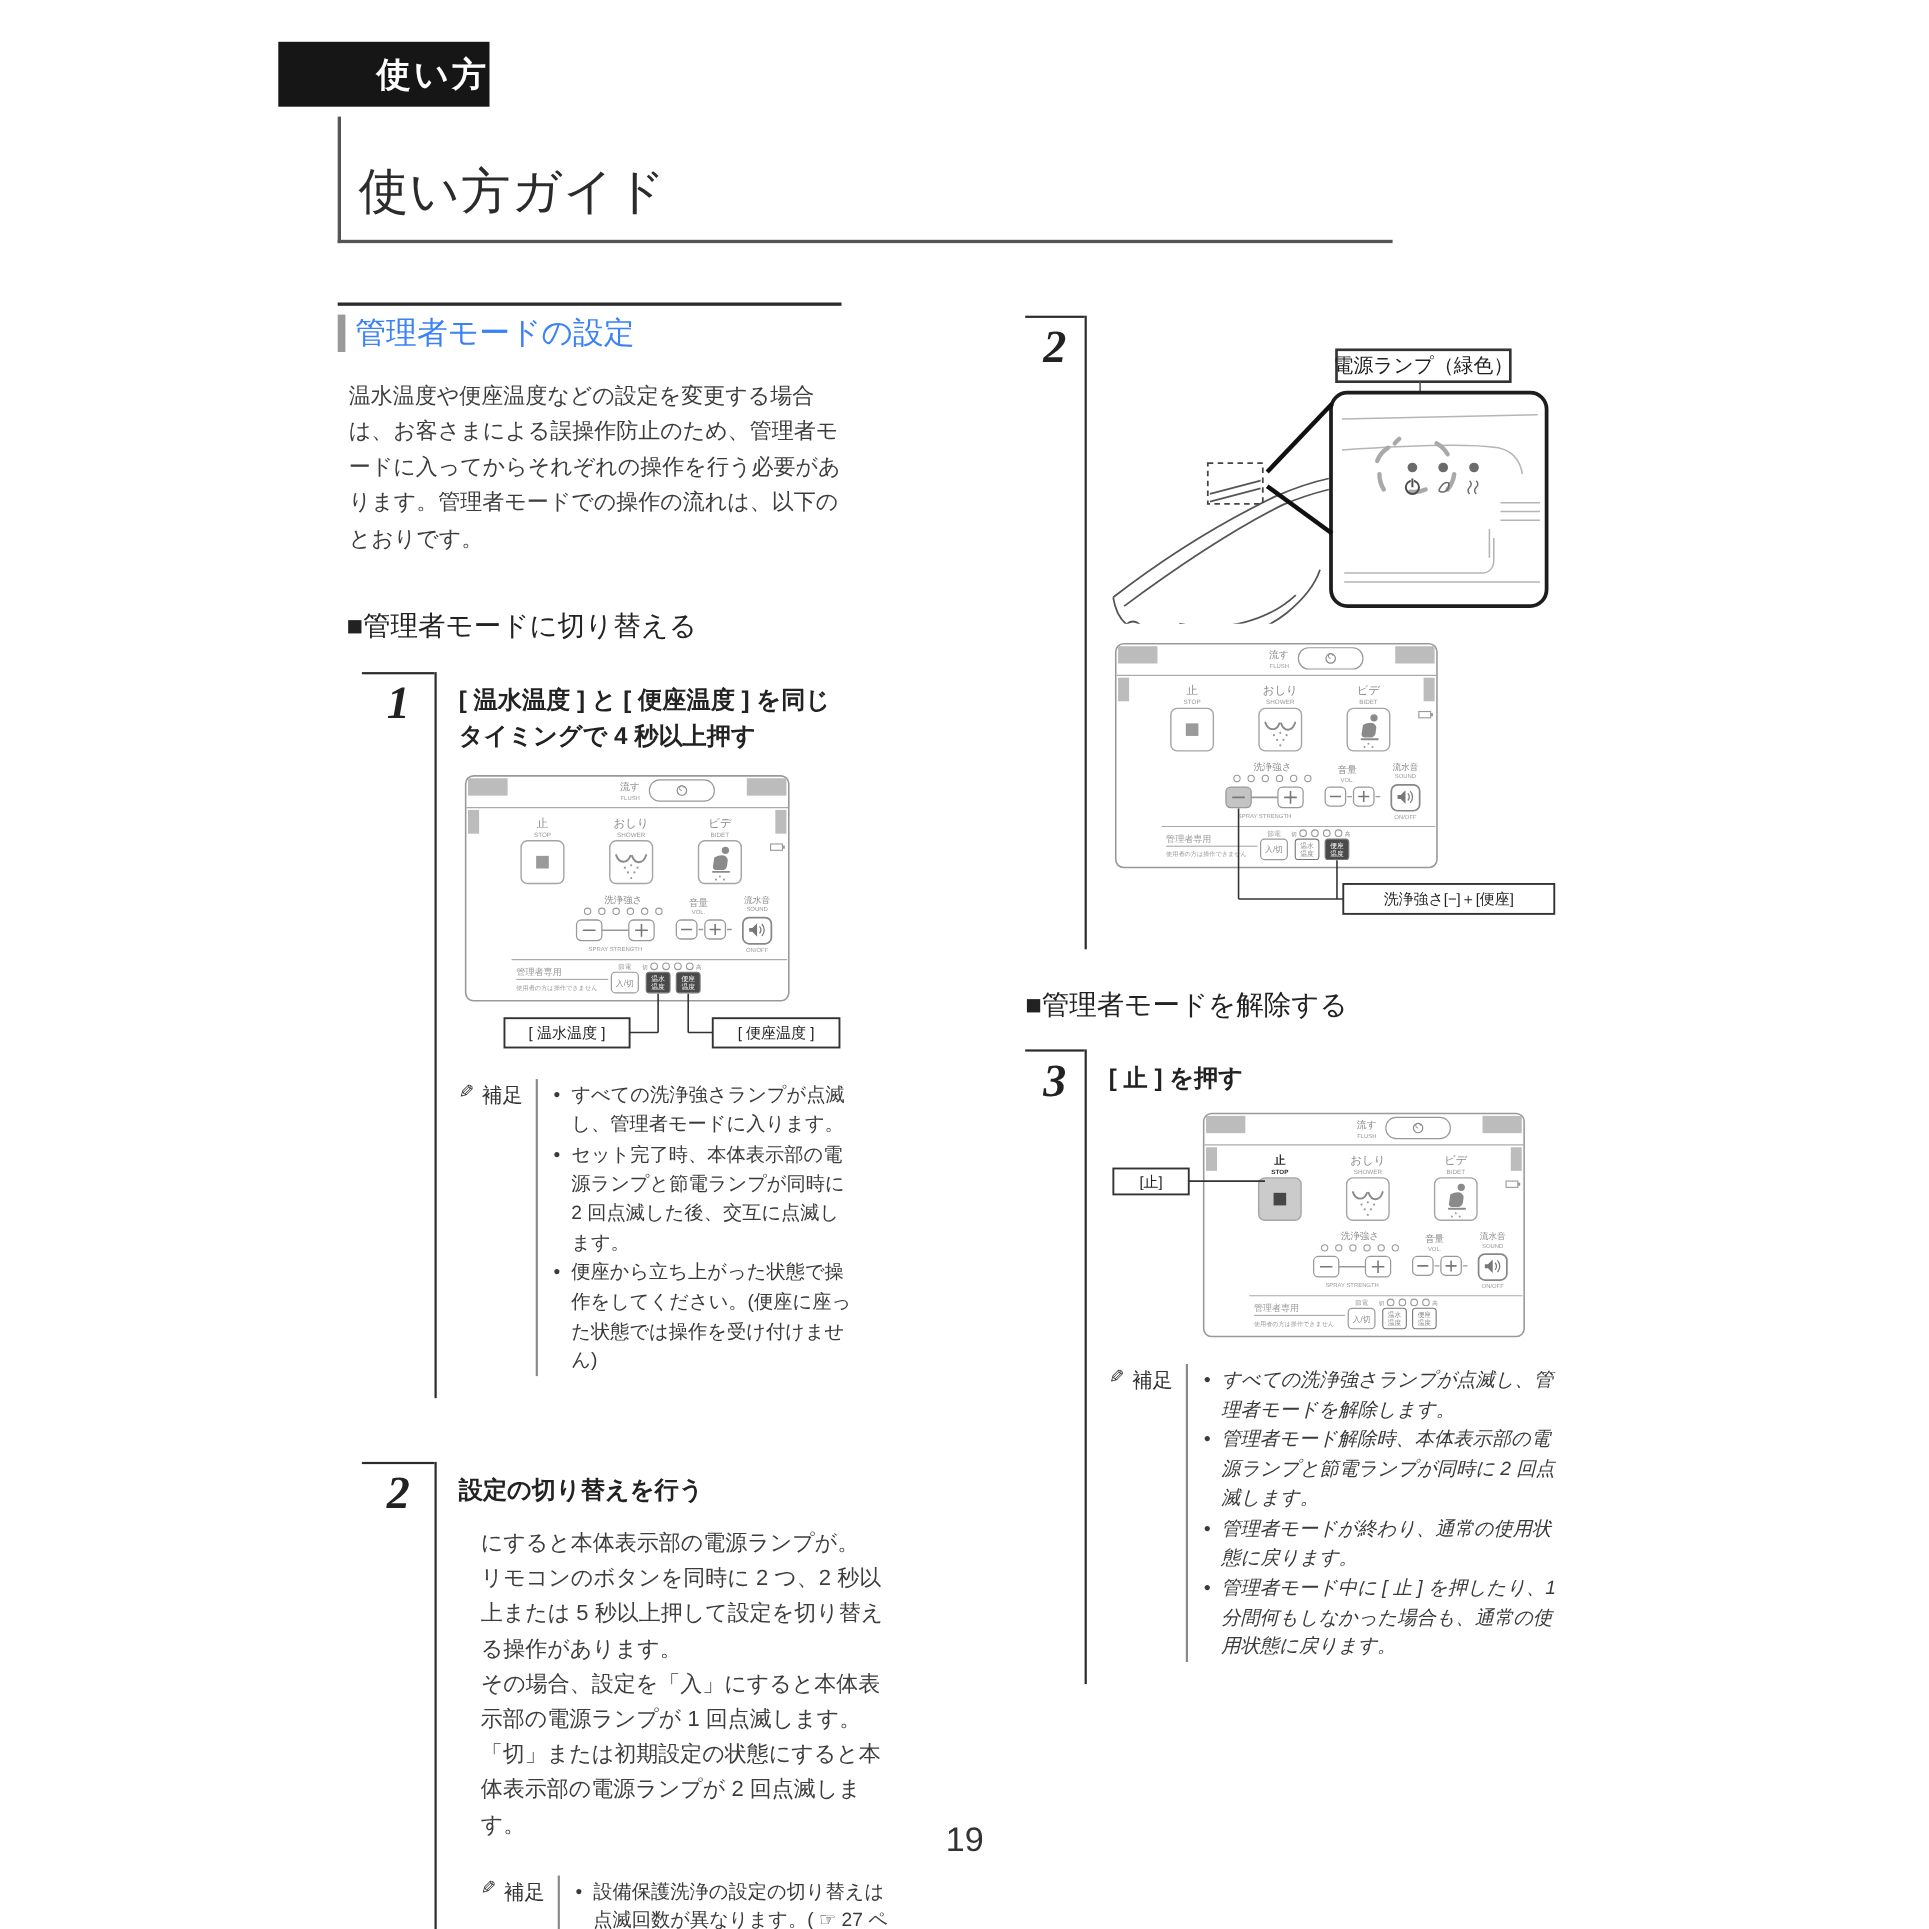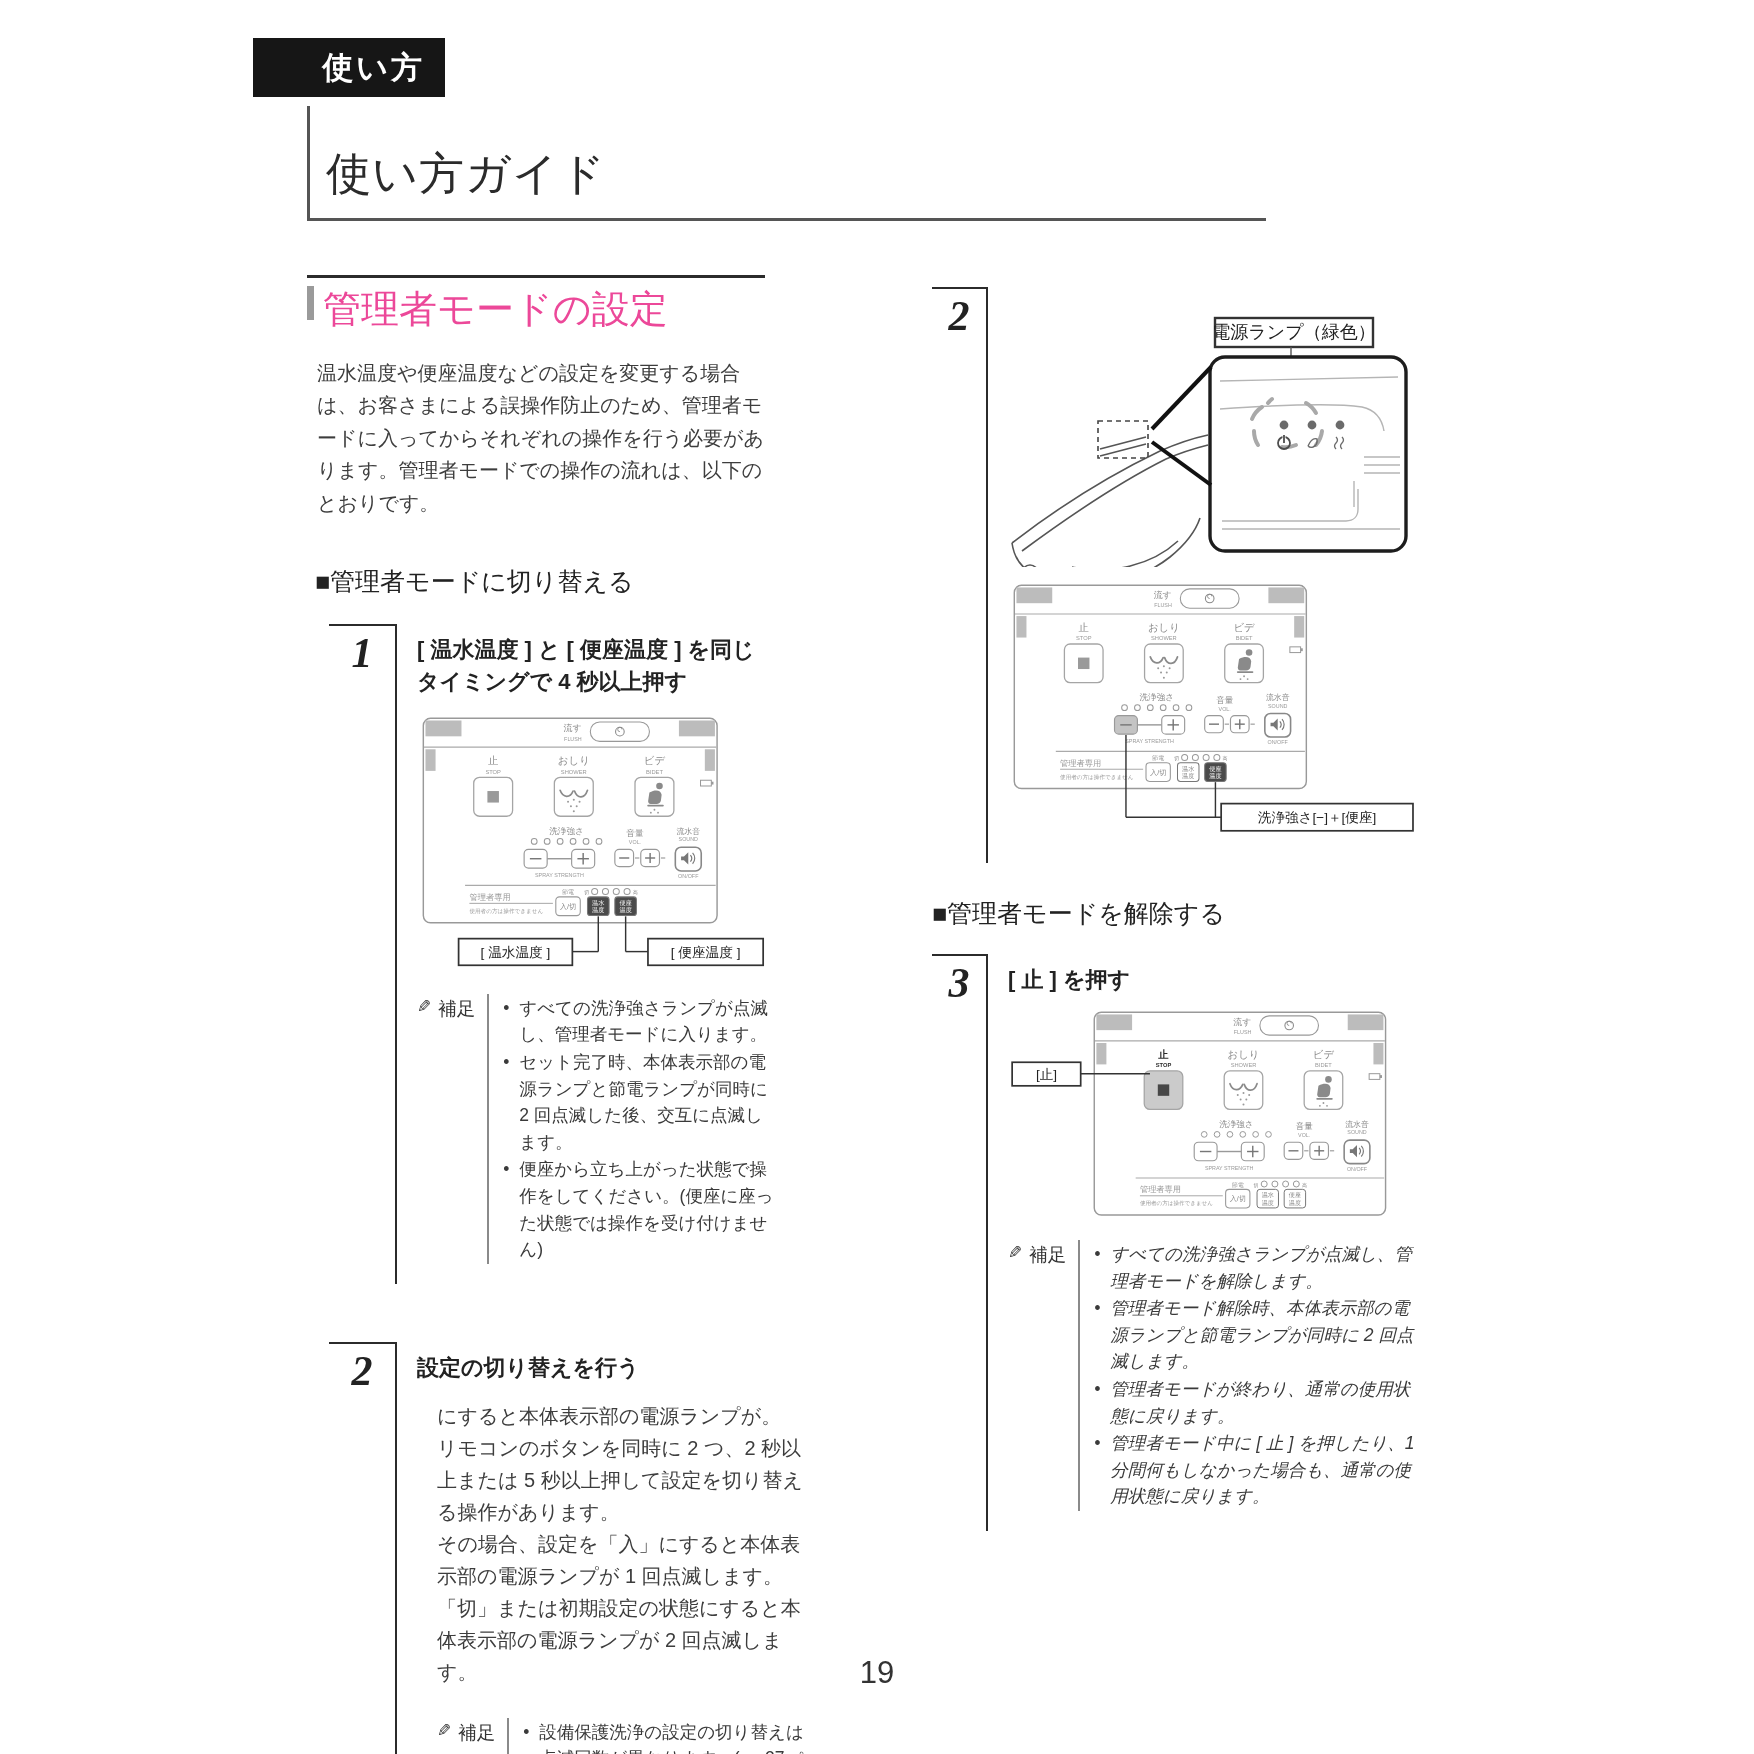--- a/index.html
+++ b/index.html
@@ -1,26 +1,26 @@
 <!DOCTYPE html>
 <html><head>
 <meta charset="utf-8">
 <style>
   html,body{margin:0;padding:0;background:#fff;}
   body{width:1754px;height:1754px;position:relative;font-family:"Liberation Sans","DejaVu Sans",sans-serif;color:#3d3d3d;}
   .banner{position:absolute;left:253px;top:38px;width:192px;height:59px;background:#161616;color:#fff;
-    font-size:31px;font-weight:bold;display:flex;align-items:center;justify-content:flex-end;padding-right:20px;box-sizing:border-box;letter-spacing:3px;}
+    font-size:31px;font-weight:bold;display:flex;align-items:center;justify-content:flex-end;box-sizing:border-box;letter-spacing:3px;}
   .titleblock{position:absolute;left:307px;top:106px;width:959px;border-left:3px solid #555;border-bottom:3px solid #555;padding:38px 0 14px 16px;box-sizing:border-box;}
   .pagetitle{font-size:45px;color:#2b2b2b;letter-spacing:1px;}
   .col{position:absolute;top:275px;}
   .col-left{left:307px;width:458px;}
   .col-right{left:932px;width:492px;}
   .secheader{border-top:3px solid #2b2b2b;padding-top:6px;position:relative;}
   .secheader .bar{position:absolute;left:0;top:8px;width:7px;height:34px;background:#9a9a9a;}
-  .secheader .txt{margin-left:16px;font-size:38px;color:#ec4899;}
+  .secheader .txt{margin-left:16px;font-size:28px;color:#3b82f6;}
   .intro{margin:22px 0 0 10px;font-size:20px;line-height:1.62;color:#3d3d3d;width:448px;}
   .subhead{margin:46px 0 0 8px;font-size:25px;color:#222;}
   .step{display:flex;margin-top:22px;}
   .stepnum{flex:none;border-top:2.5px solid #2b2b2b;text-align:center;font-family:"Liberation Serif","DejaVu Serif",serif;
     font-style:italic;font-weight:bold;font-size:42px;color:#222;padding-top:4px;line-height:1.1;}
   .col-left .stepnum{width:66px;}
   .col-right .stepnum{width:54px;}
   .stepbody{flex:1;border-left:2.5px solid #2b2b2b;padding:10px 0 20px 20px;}
   .stepheading{font-size:22px;font-weight:bold;color:#222;line-height:1.45;}
   .stepheading.regular{font-weight:normal;color:#333;margin-left:24px;}

